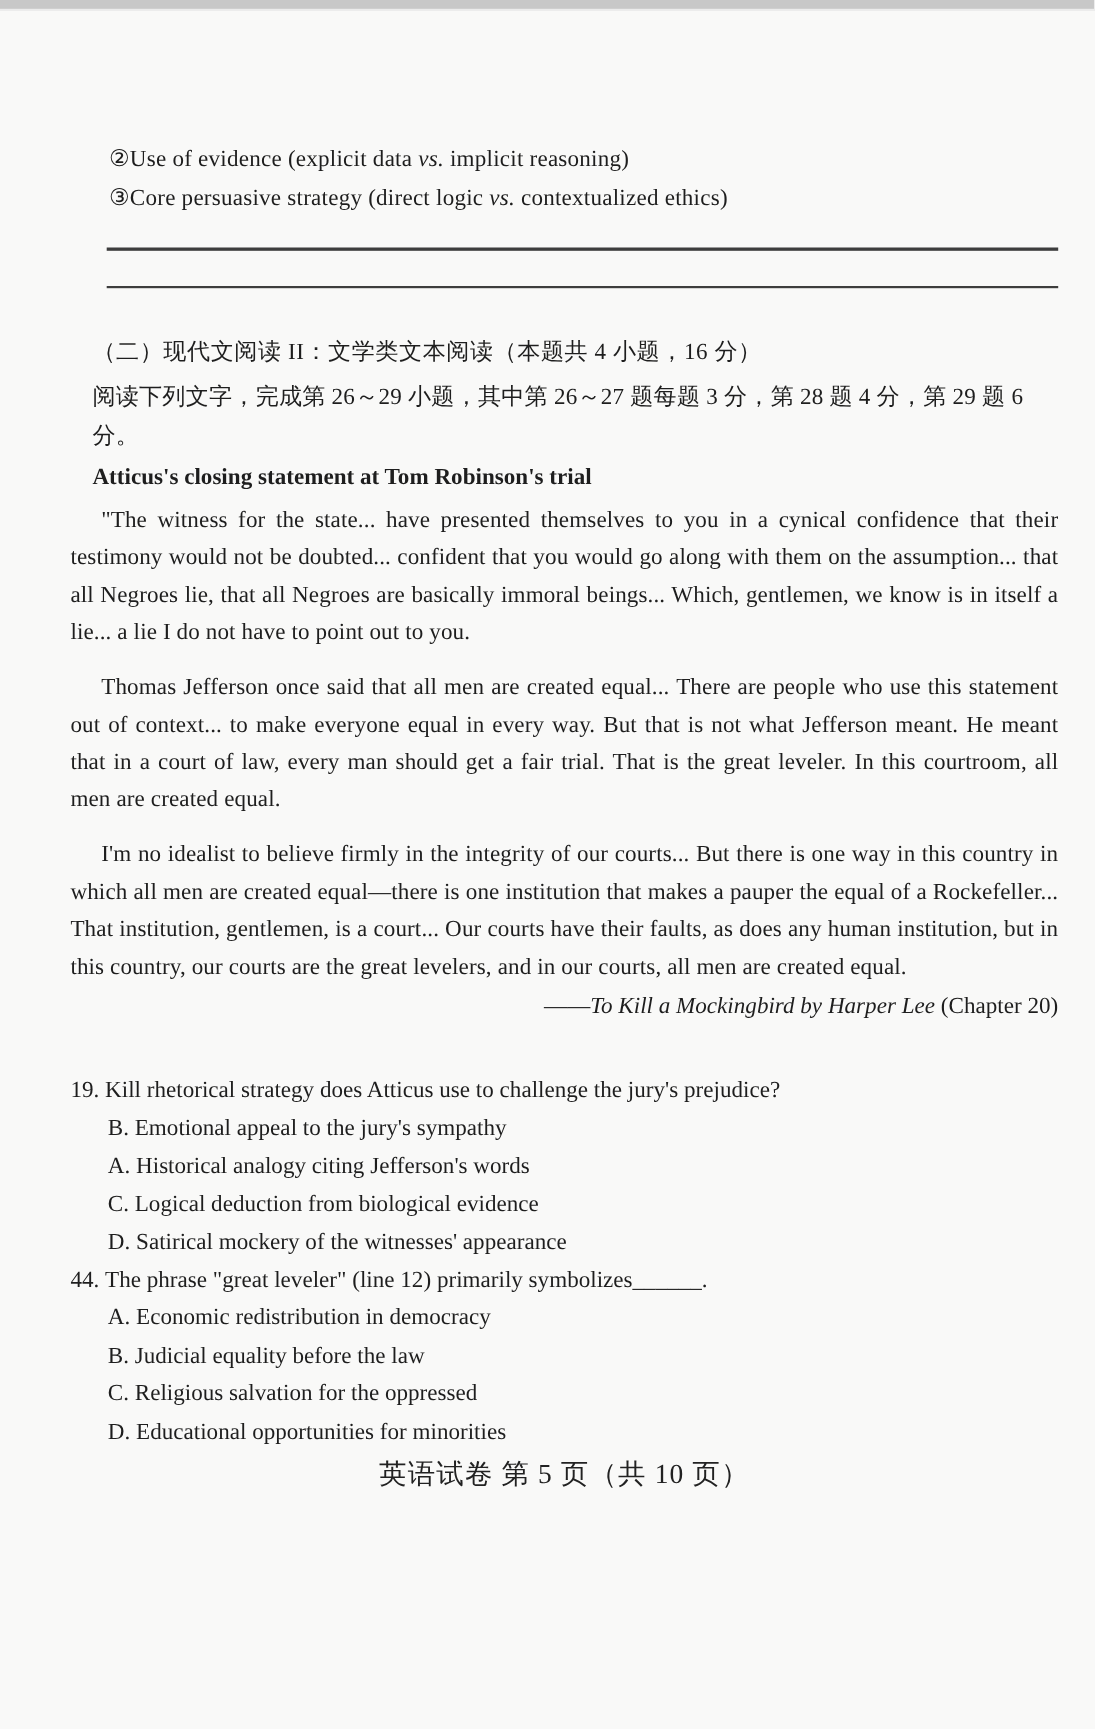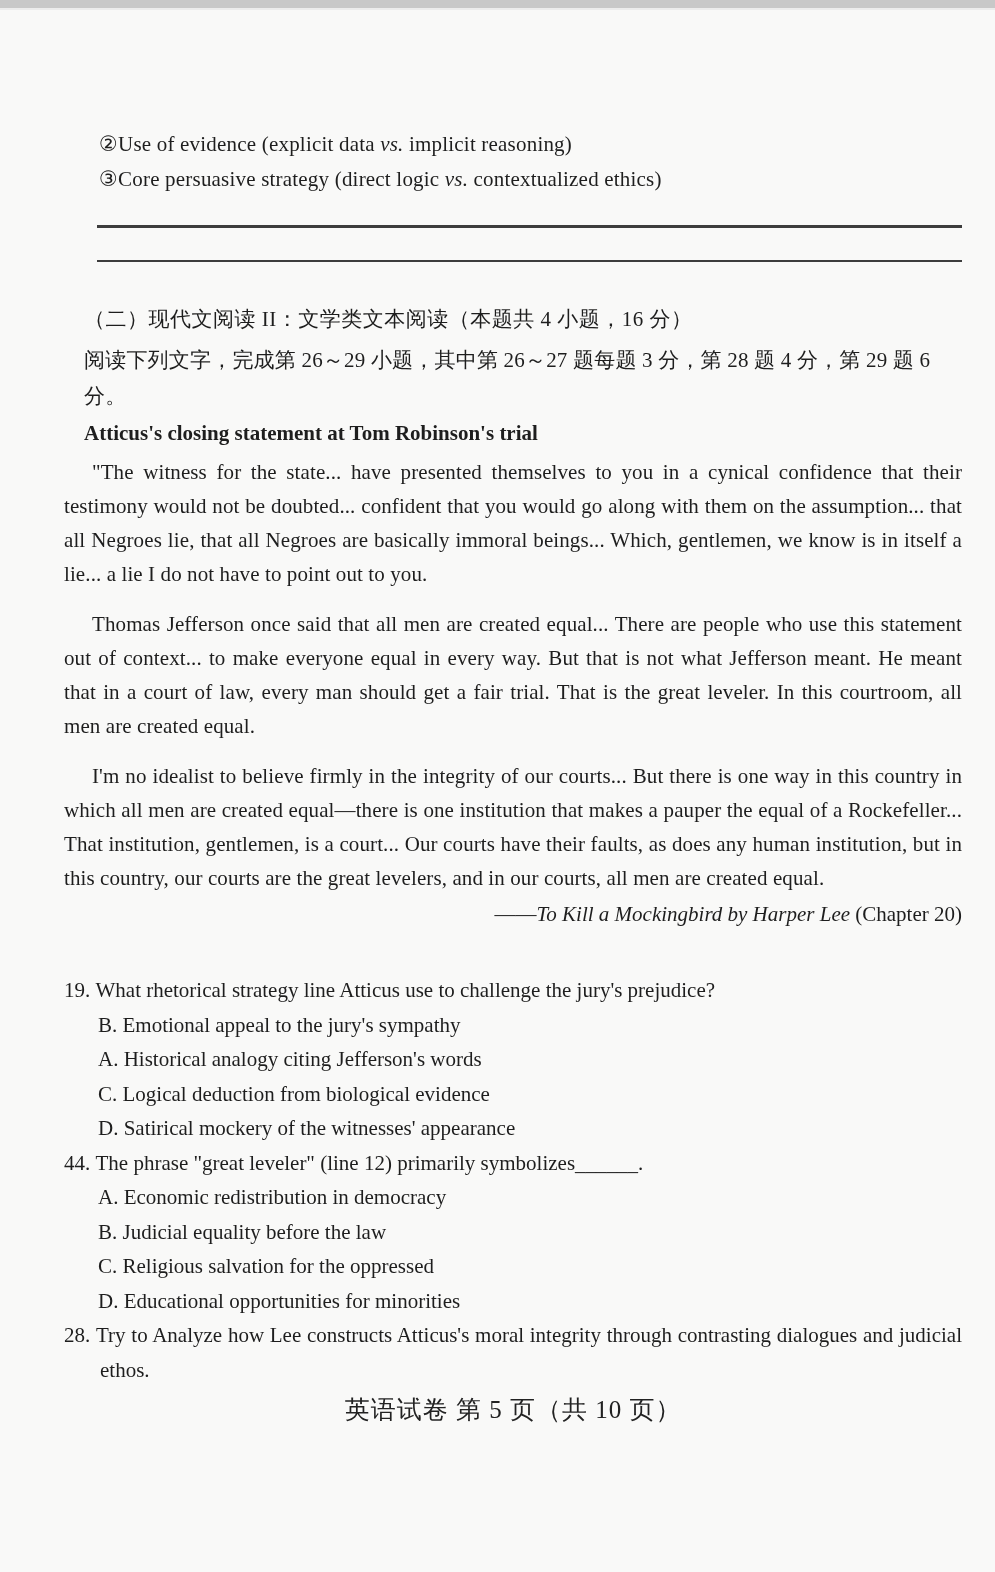--- a/index.html
+++ b/index.html
@@ -118,36 +118,33 @@
   <h3 class="passage-title">Atticus's closing statement at Tom Robinson's trial</h3>
   <p class="para">"The witness for the state... have presented themselves to you in a cynical confidence that their testimony would not be doubted... confident that you would go along with them on the assumption... that all Negroes lie, that all Negroes are basically immoral beings... Which, gentlemen, we know is in itself a lie... a lie I do not have to point out to you.</p>
   <p class="para">Thomas Jefferson once said that all men are created equal... There are people who use this statement out of context... to make everyone equal in every way. But that is not what Jefferson meant. He meant that in a court of law, every man should get a fair trial. That is the great leveler. In this courtroom, all men are created equal.</p>
   <p class="para">I'm no idealist to believe firmly in the integrity of our courts... But there is one way in this country in which all men are created equal—there is one institution that makes a pauper the equal of a Rockefeller... That institution, gentlemen, is a court... Our courts have their faults, as does any human institution, but in this country, our courts are the great levelers, and in our courts, all men are created equal.</p>
 
   <p class="attribution"><span>——</span><span class="work">To Kill a Mockingbird by Harper Lee</span><span> (Chapter 20)</span></p>
 
   <div class="questions">
 
     <div class="question">
-      <p class="q-stem"><span class="q-num">19.</span>&nbsp;<span>What rhetorical strategy line Atticus use to challenge the jury's prejudice?</span></p>
+      <p class="q-stem"><span class="q-num">19.</span>&nbsp;<span>Kill rhetorical strategy does Atticus use to challenge the jury's prejudice?</span></p>
       <p class="q-option">B. Emotional appeal to the jury's sympathy</p>
       <p class="q-option">A. Historical analogy citing Jefferson's words</p>
       <p class="q-option">C. Logical deduction from biological evidence</p>
       <p class="q-option">D. Satirical mockery of the witnesses' appearance</p>
     </div>
 
     <div class="question">
       <p class="q-stem"><span class="q-num">44.</span>&nbsp;<span>The phrase "great leveler" (line 12) primarily symbolizes______.</span></p>
       <p class="q-option">A. Economic redistribution in democracy</p>
       <p class="q-option">B. Judicial equality before the law</p>
       <p class="q-option">C. Religious salvation for the oppressed</p>
       <p class="q-option">D. Educational opportunities for minorities</p>
     </div>
 
-    <div class="question">
-      <p class="q-stem"><span class="q-num">28.</span>&nbsp;<span>Try to Analyze how Lee constructs Atticus's moral integrity through contrasting dialogues and judicial ethos.</span></p>
-    </div>
 
   </div>
 
   <p class="footer">英语试卷 第 5 页（共 10 页）</p>
 
 </div>
 
 </body></html>

